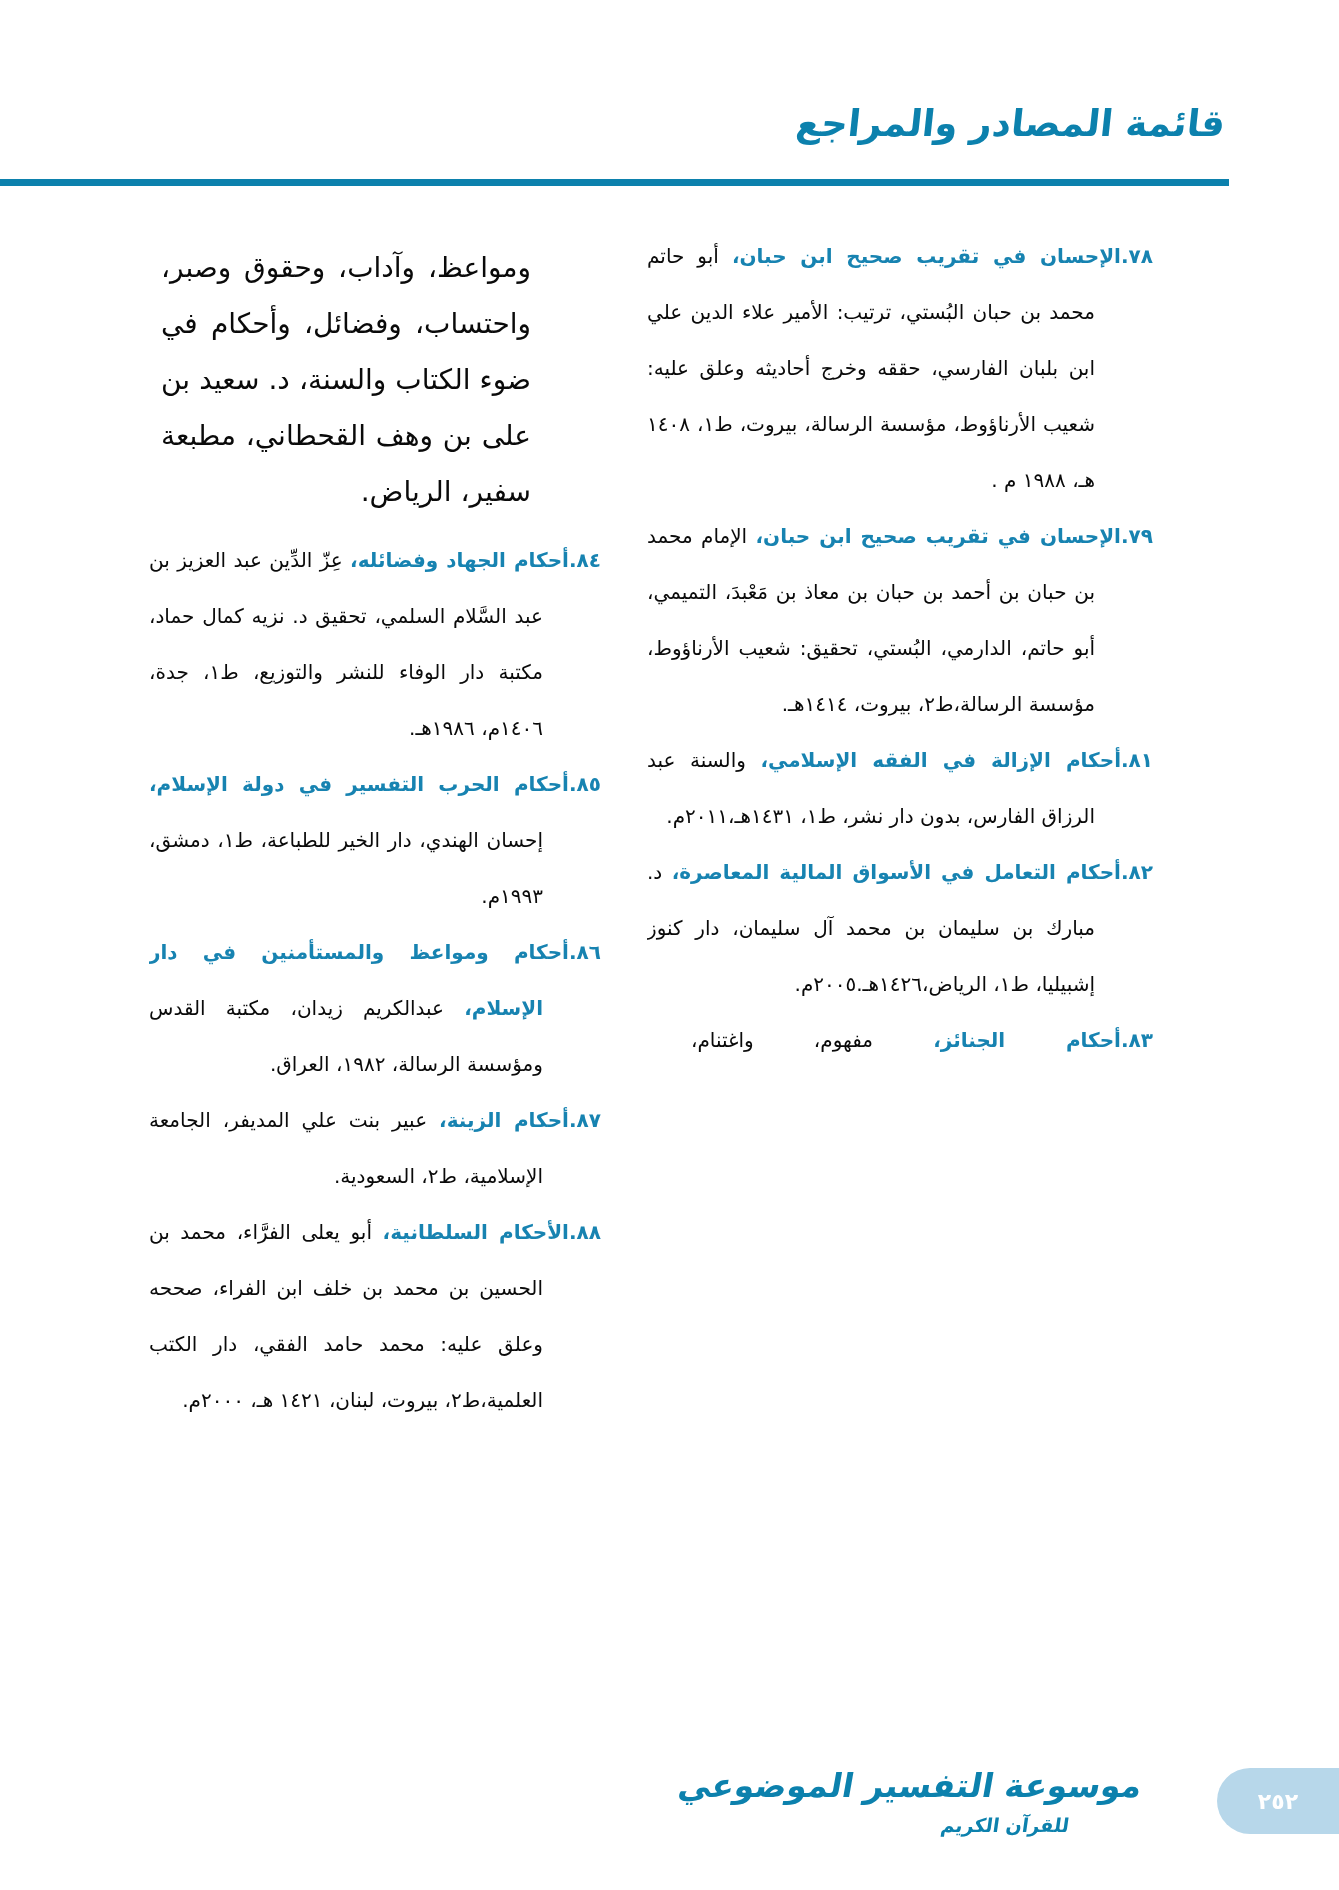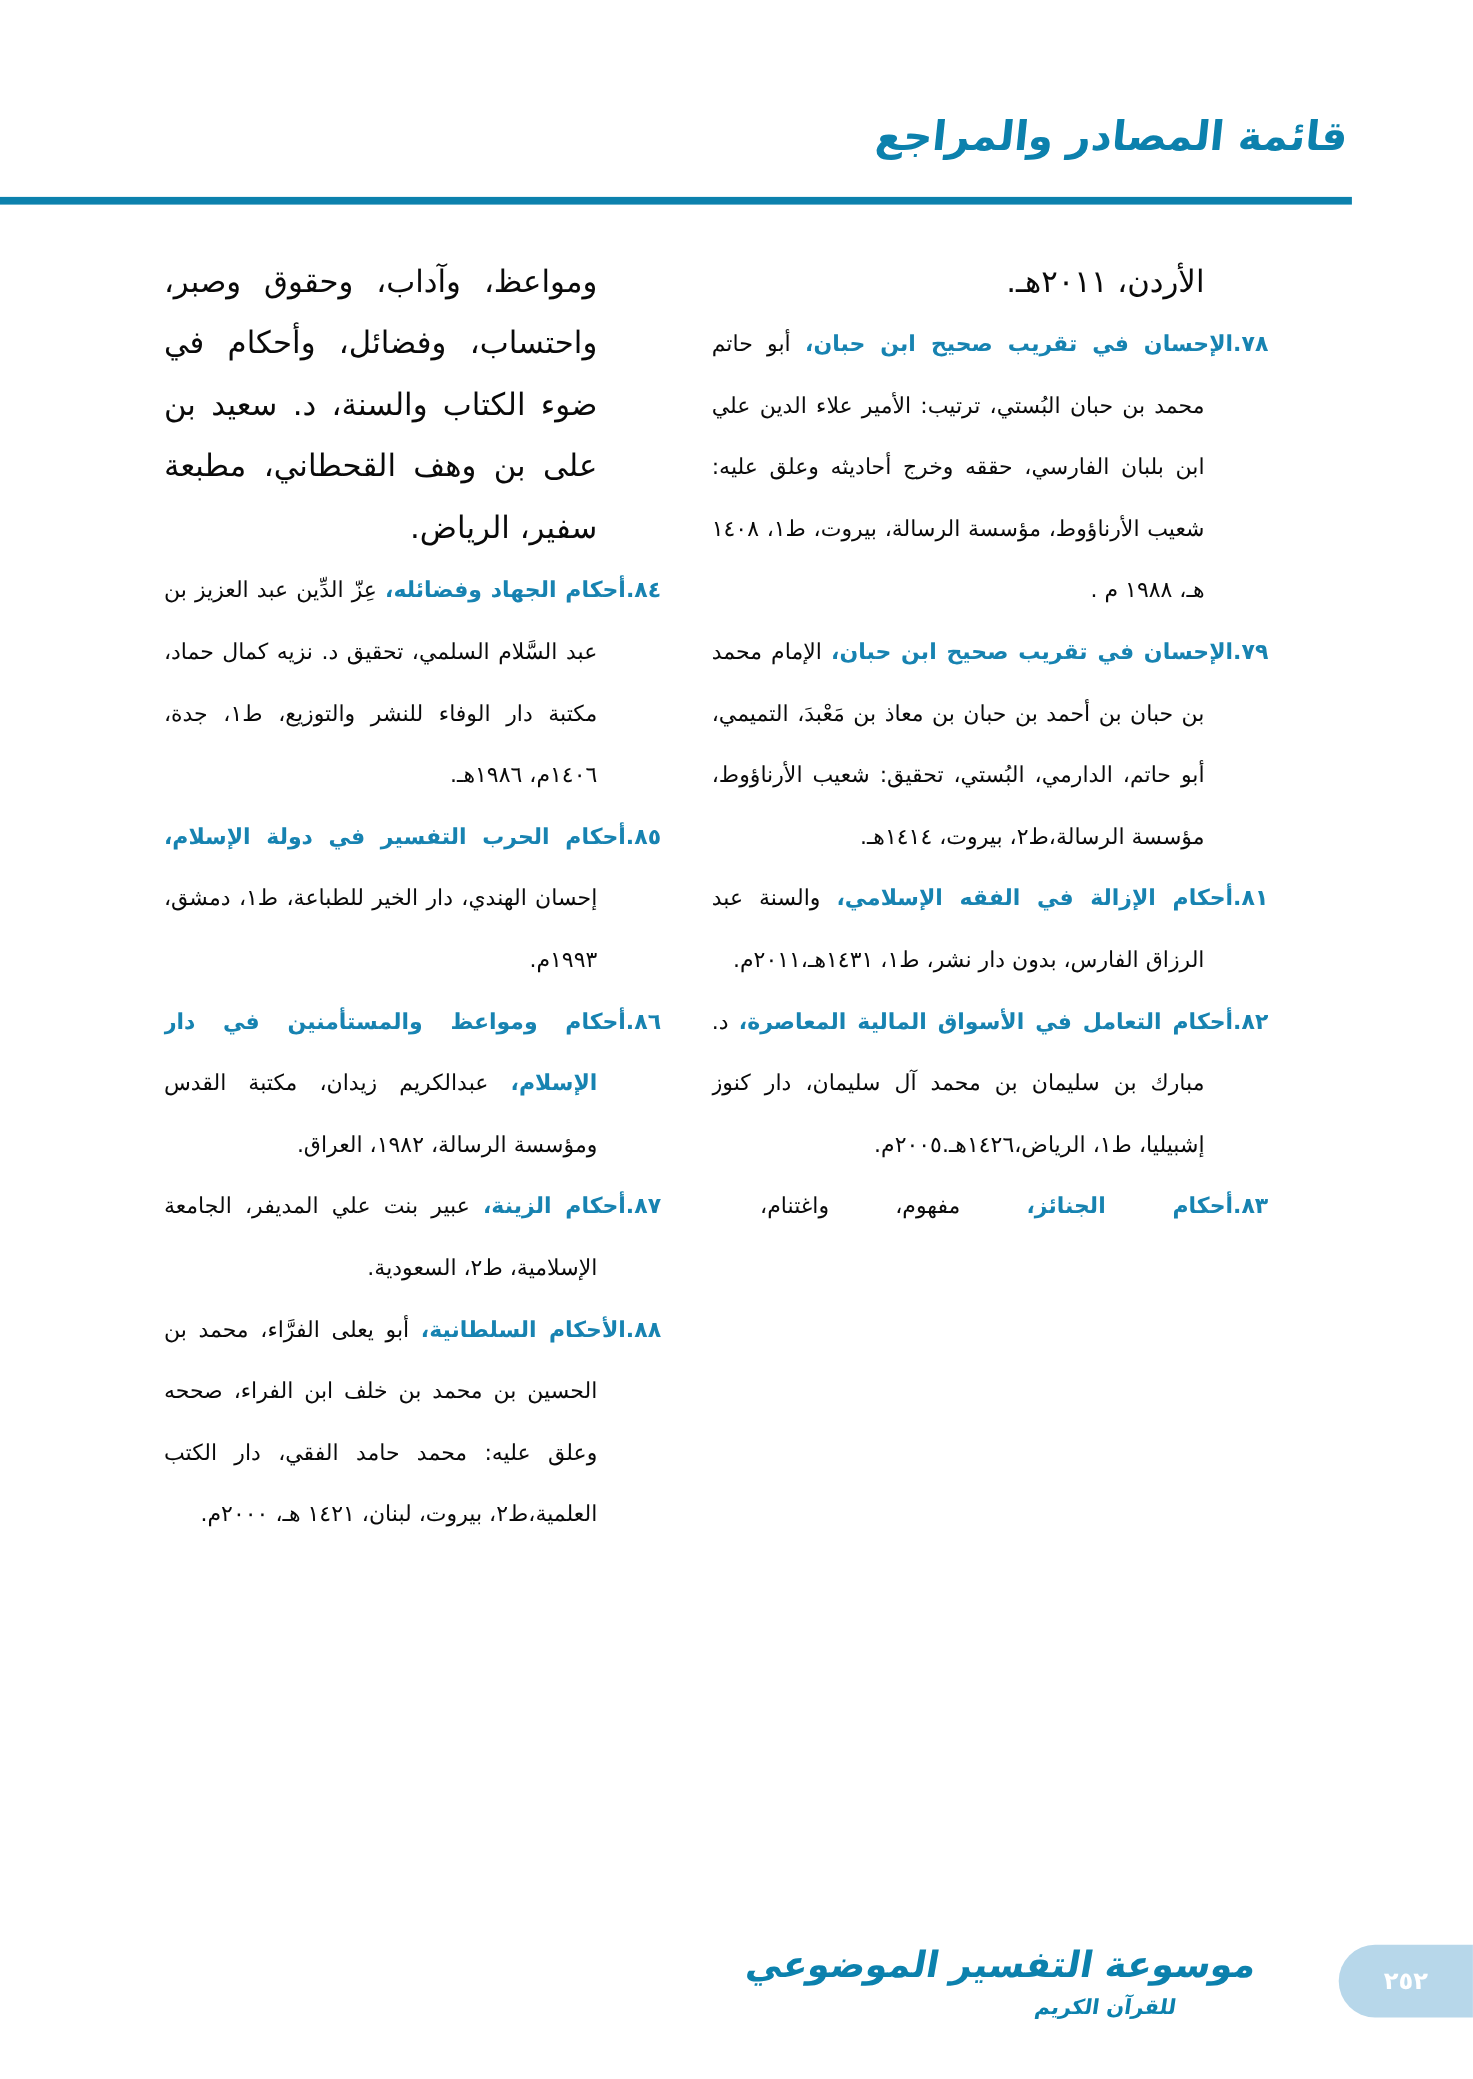--- a/index.html
+++ b/index.html
@@ -25,21 +25,21 @@
     background:var(--rule);
   }
   .body{
     position:absolute;top:228px;right:186px;width:1004px;height:1520px;
     display:flex;gap:46px;overflow:hidden;
   }
   .col{overflow:hidden;}
   .col-right{width:506px;}
   .col-left{width:452px;}
   p.cont{
-    margin:0;padding-right:58px;text-indent:0;
+    margin:12px;padding-right:58px;text-indent:0;
     font-size:28px;line-height:56px;text-align:justify;
   }
   p.entry{
     margin:0;padding-right:58px;text-indent:-58px;
     font-size:20px;line-height:56px;text-align:justify;
   }
   p.entry.stretch{text-align-last:justify;margin-left:44px;}
   .num,.title{color:var(--accent);font-weight:bold;}
   .details{color:var(--body-text);}
   .logo{
@@ -65,21 +65,20 @@
 </style>
 </head>
 <body>
 
 <div class="header-title">قائمة المصادر والمراجع</div>
 <div class="header-rule"></div>
 
 <main class="body">
 
   <section class="col col-right">
-    <p class="cont">الأردن، ٢٠١١هـ.</p>
 
     <p class="entry"><span class="num">٧٨.</span><span class="title">الإحسان في تقريب صحيح ابن حبان،</span> <span class="details">أبو حاتم محمد بن حبان البُستي، ترتيب: الأمير علاء الدين علي ابن بلبان الفارسي، حققه وخرج أحاديثه وعلق عليه: شعيب الأرناؤوط، مؤسسة الرسالة، بيروت، ط١، ١٤٠٨ هـ، ١٩٨٨ م .</span></p>
 
     <p class="entry"><span class="num">٧٩.</span><span class="title">الإحسان في تقريب صحيح ابن حبان،</span> <span class="details">الإمام محمد بن حبان بن أحمد بن حبان بن معاذ بن مَعْبدَ، التميمي، أبو حاتم، الدارمي، البُستي، تحقيق: شعيب الأرناؤوط، مؤسسة الرسالة،ط٢، بيروت، ١٤١٤هـ.</span></p>
 
 
     <p class="entry"><span class="num">٨١.</span><span class="title">أحكام الإزالة في الفقه الإسلامي،</span> <span class="details">والسنة عبد الرزاق الفارس، بدون دار نشر، ط١، ١٤٣١هـ،٢٠١١م.</span></p>
 
     <p class="entry"><span class="num">٨٢.</span><span class="title">أحكام التعامل في الأسواق المالية المعاصرة،</span> <span class="details">د. مبارك بن سليمان بن محمد آل سليمان، دار كنوز إشبيليا، ط١، الرياض،١٤٢٦هـ.٢٠٠٥م.</span></p>
 

